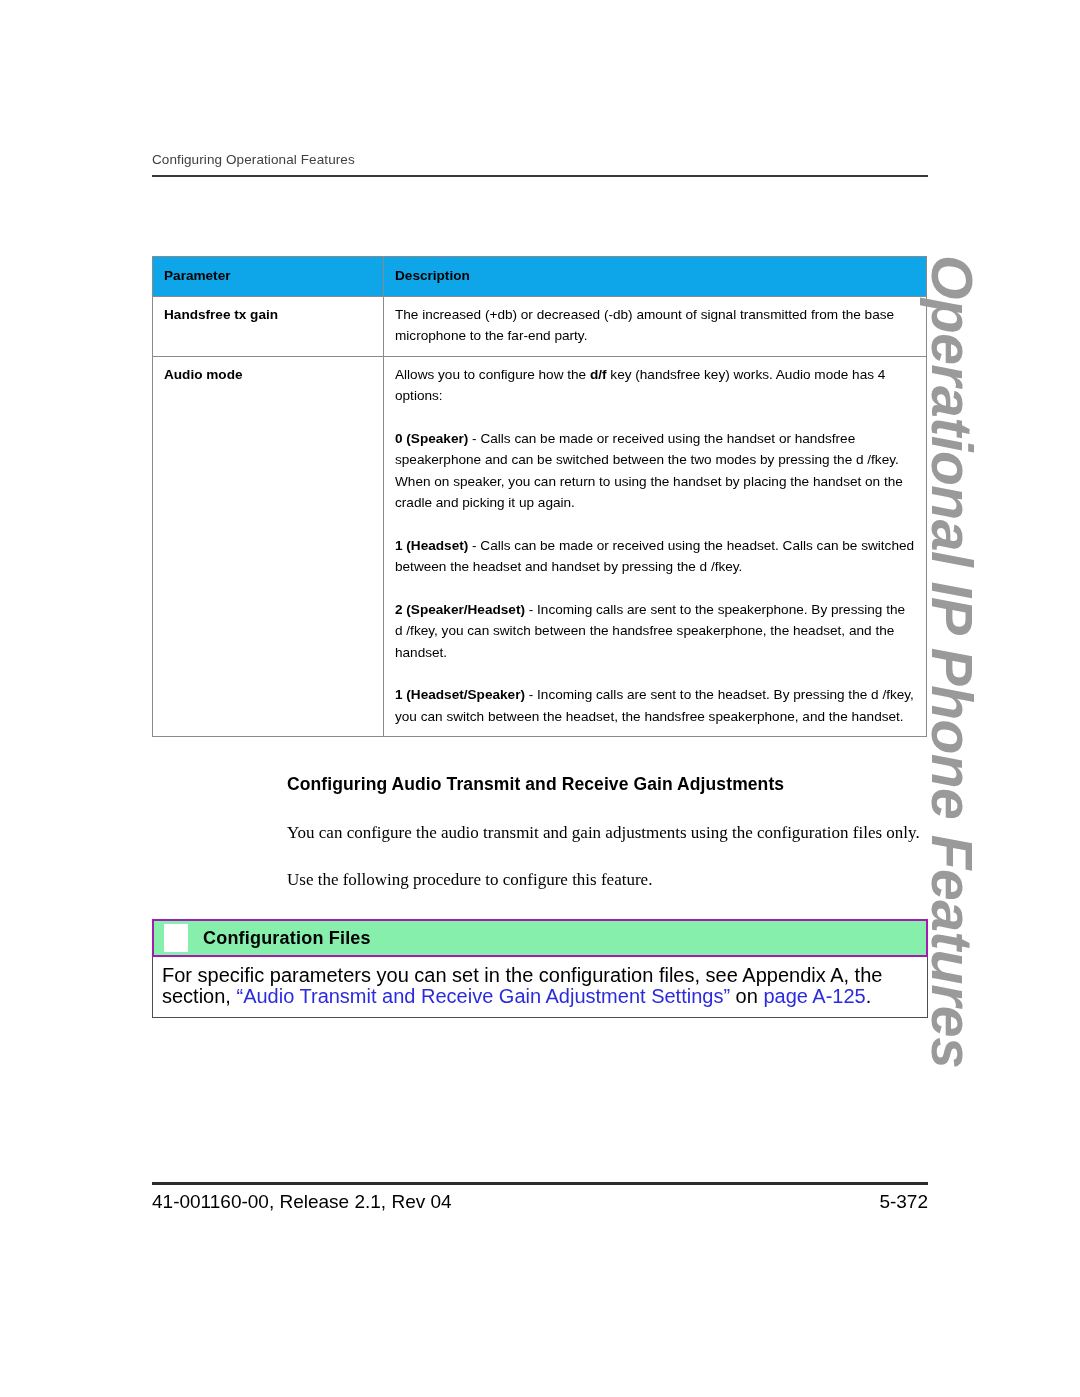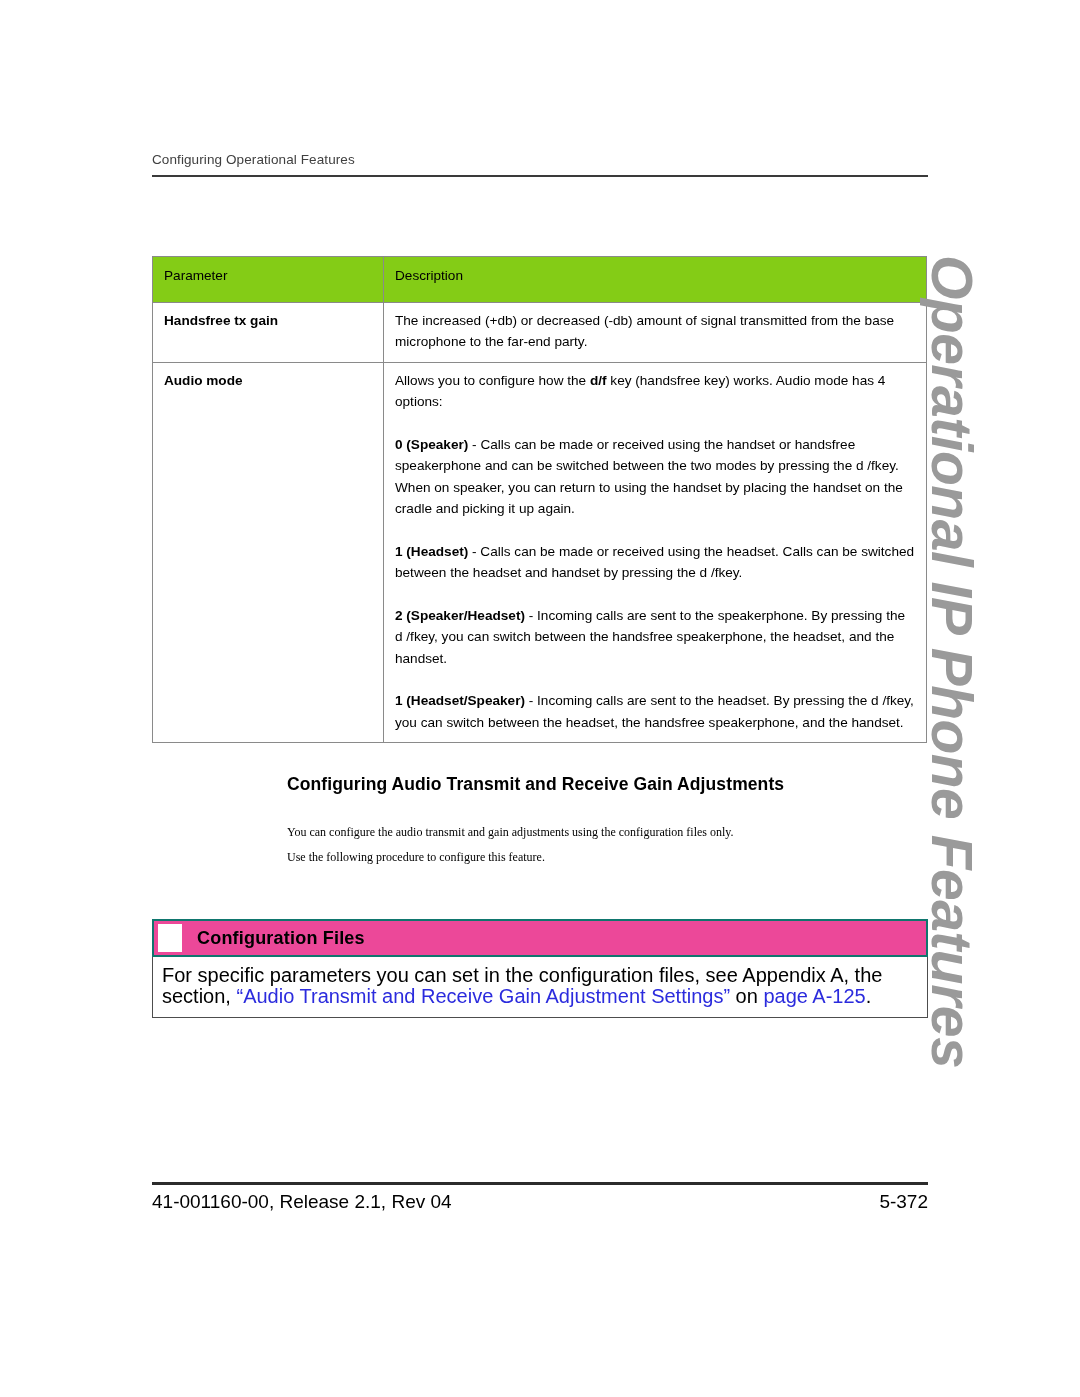--- a/index.html
+++ b/index.html
@@ -54,24 +54,24 @@
     border: 1px solid #8a8a8a;
     vertical-align: top;
     padding: 7px 11px 9px 11px;
     font-size: 13.6px;
     line-height: 21.5px;
     text-align: left;
   }
   #param-table col.c1 { width: 231px; }
   #param-table col.c2 { width: 543px; }
   #param-table thead th {
-    background: #84cc16;
-    font-weight: normal;
+    background: #0ea5e9;
+    font-weight: bold;
     padding-top: 8px;
-    padding-bottom: 15px;
+    padding-bottom: 9px;
   }
   #param-table tbody td.param-cell {
     font-weight: bold;
   }
   #param-table tbody td p {
     margin: 0;
   }
   #param-table tbody td p + p {
     margin-top: 21px;
   }
@@ -85,41 +85,41 @@
     width: 640px;
   }
   #section-heading {
     font-size: 17.5px;
     font-weight: bold;
     line-height: 24px;
     letter-spacing: 0.1px;
   }
   .body-para {
     font-family: "Liberation Serif", serif;
-    font-size: 12px;
+    font-size: 17px;
     line-height: 25px;
     margin: 0;
   }
   #body-para-1 { margin-top: 24px; }
-  #body-para-2 { }
+  #body-para-2 { margin-top: 22px; }
 
   
   #callout {
     position: absolute;
     left: 152px;
     top: 919px;
     width: 776px;
   }
   #callout-header {
-    border: 2px solid #0f766e;
-    background: #ec4899;
+    border: 2px solid #a21caf;
+    background: #86efac;
     height: 38px;
     display: flex;
     align-items: center;
-    padding-left: 4px;
+    padding-left: 10px;
     box-sizing: border-box;
   }
   #callout-icon {
     width: 24px;
     height: 28px;
     background: #ffffff;
     flex: 0 0 auto;
   }
   #callout-title {
     font-size: 18px;

